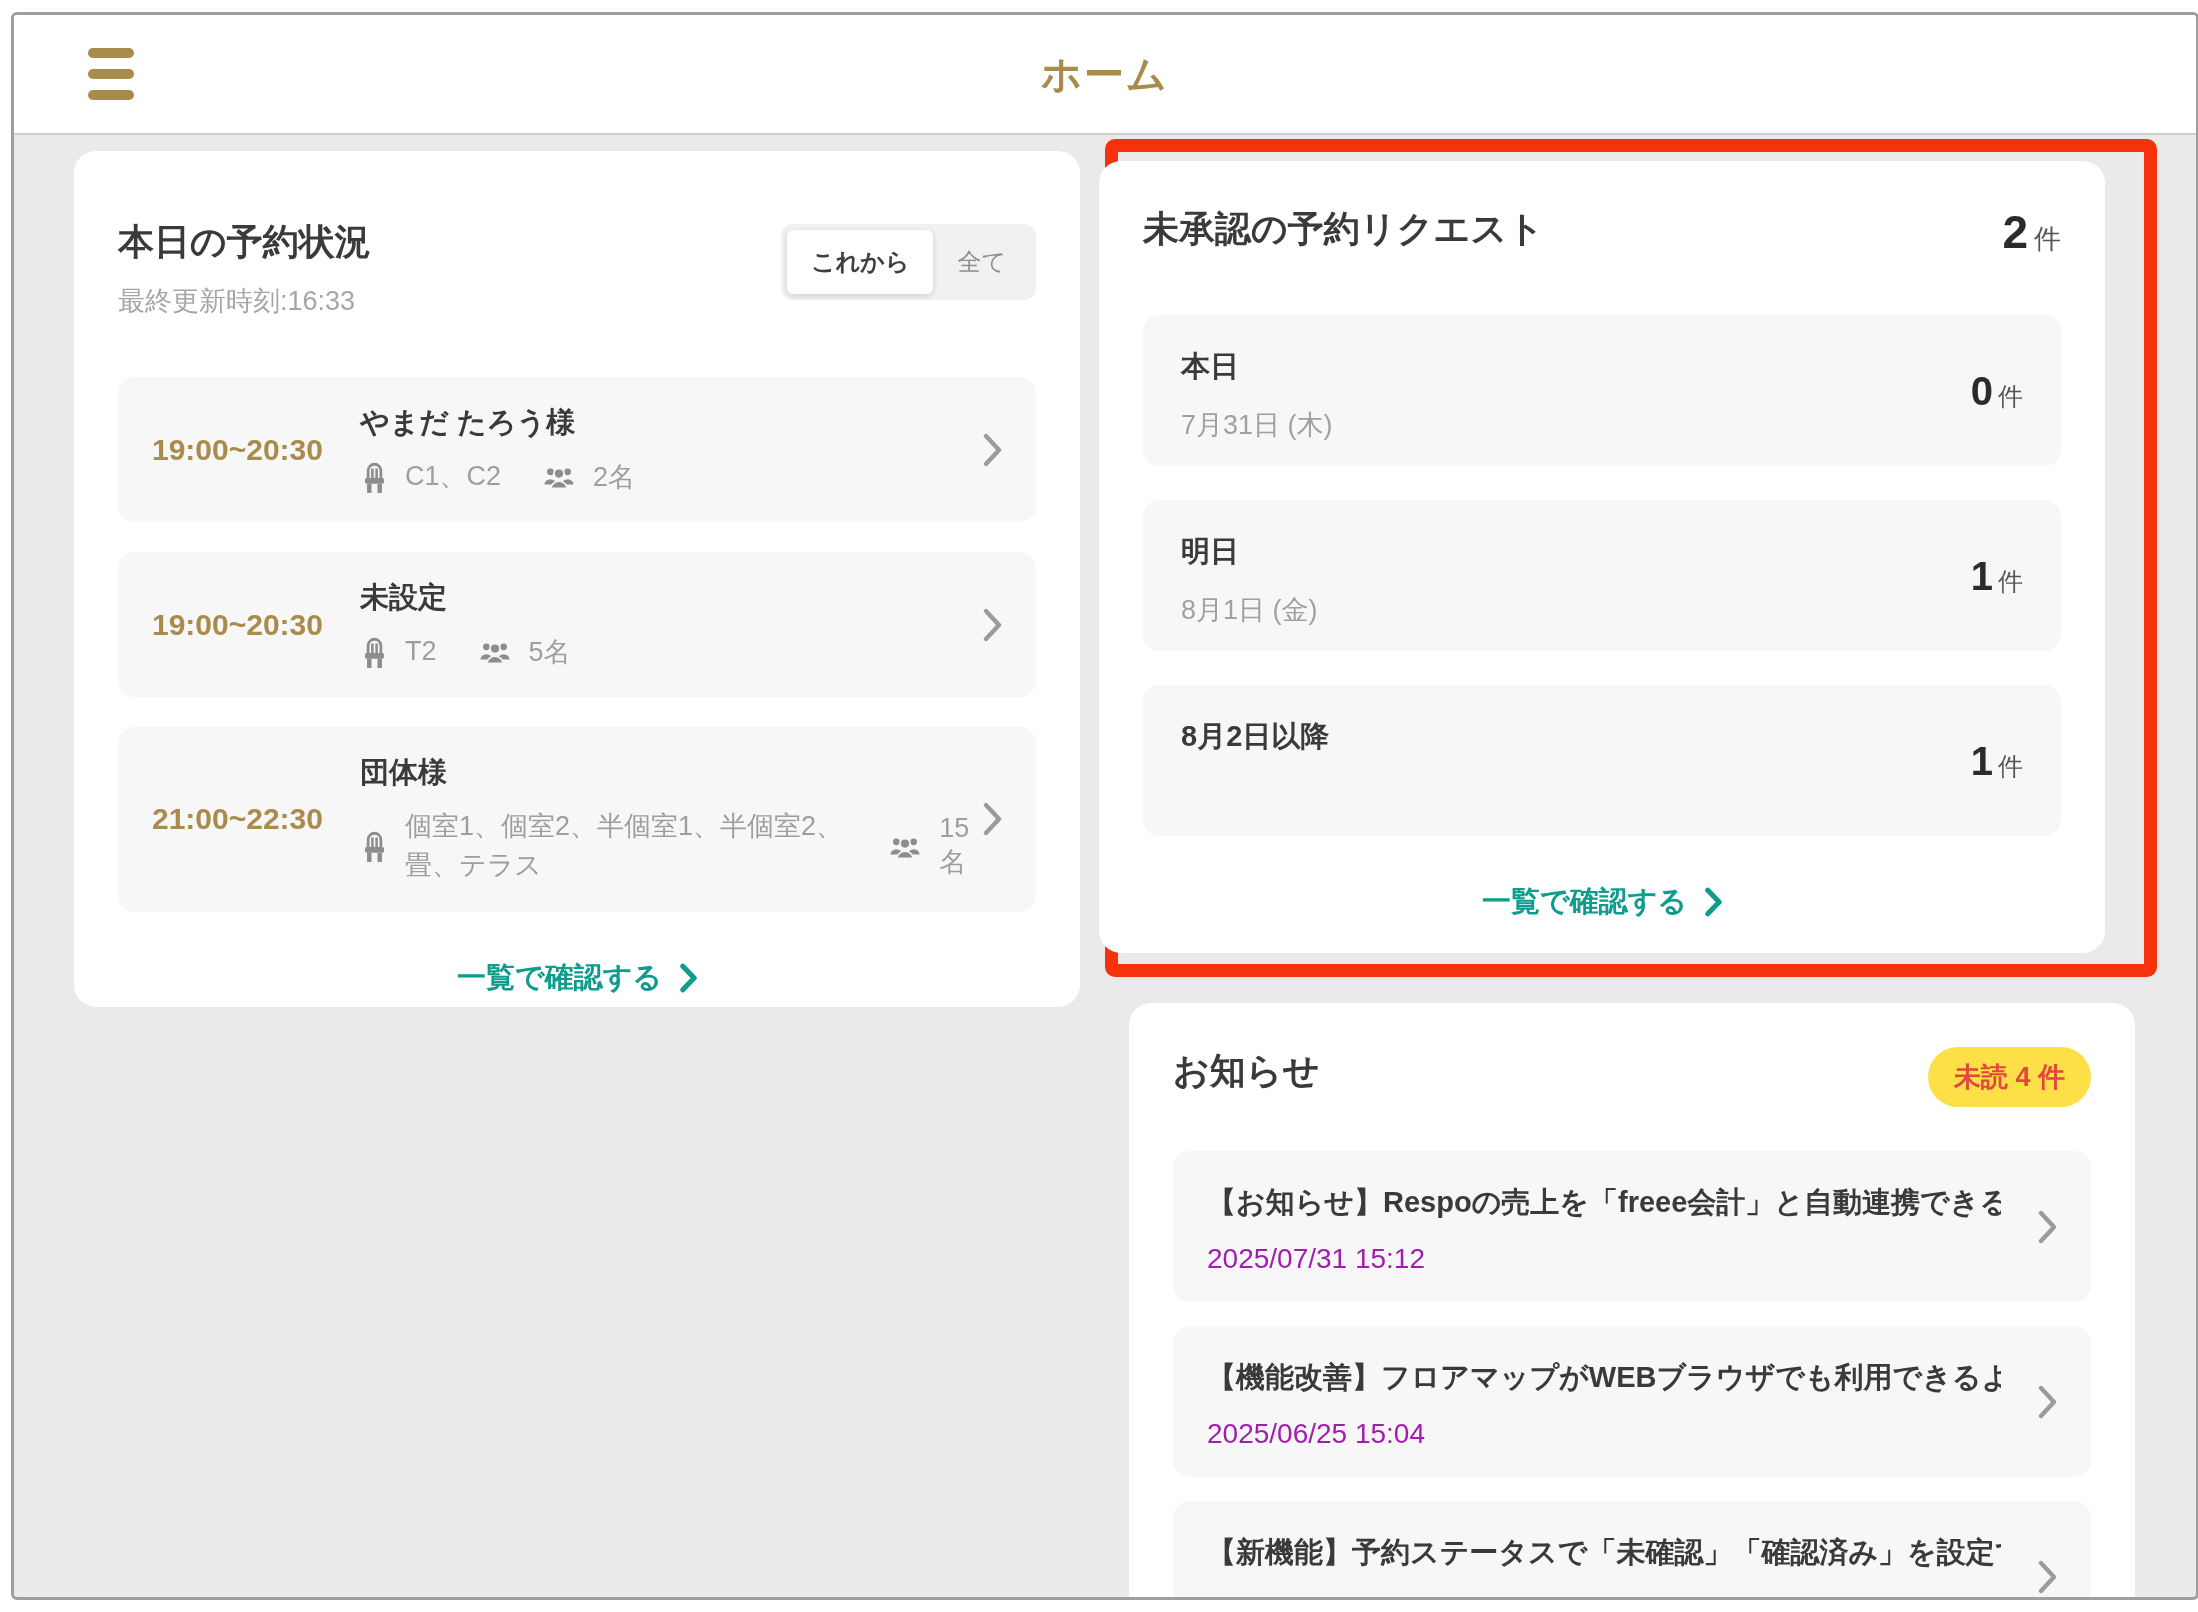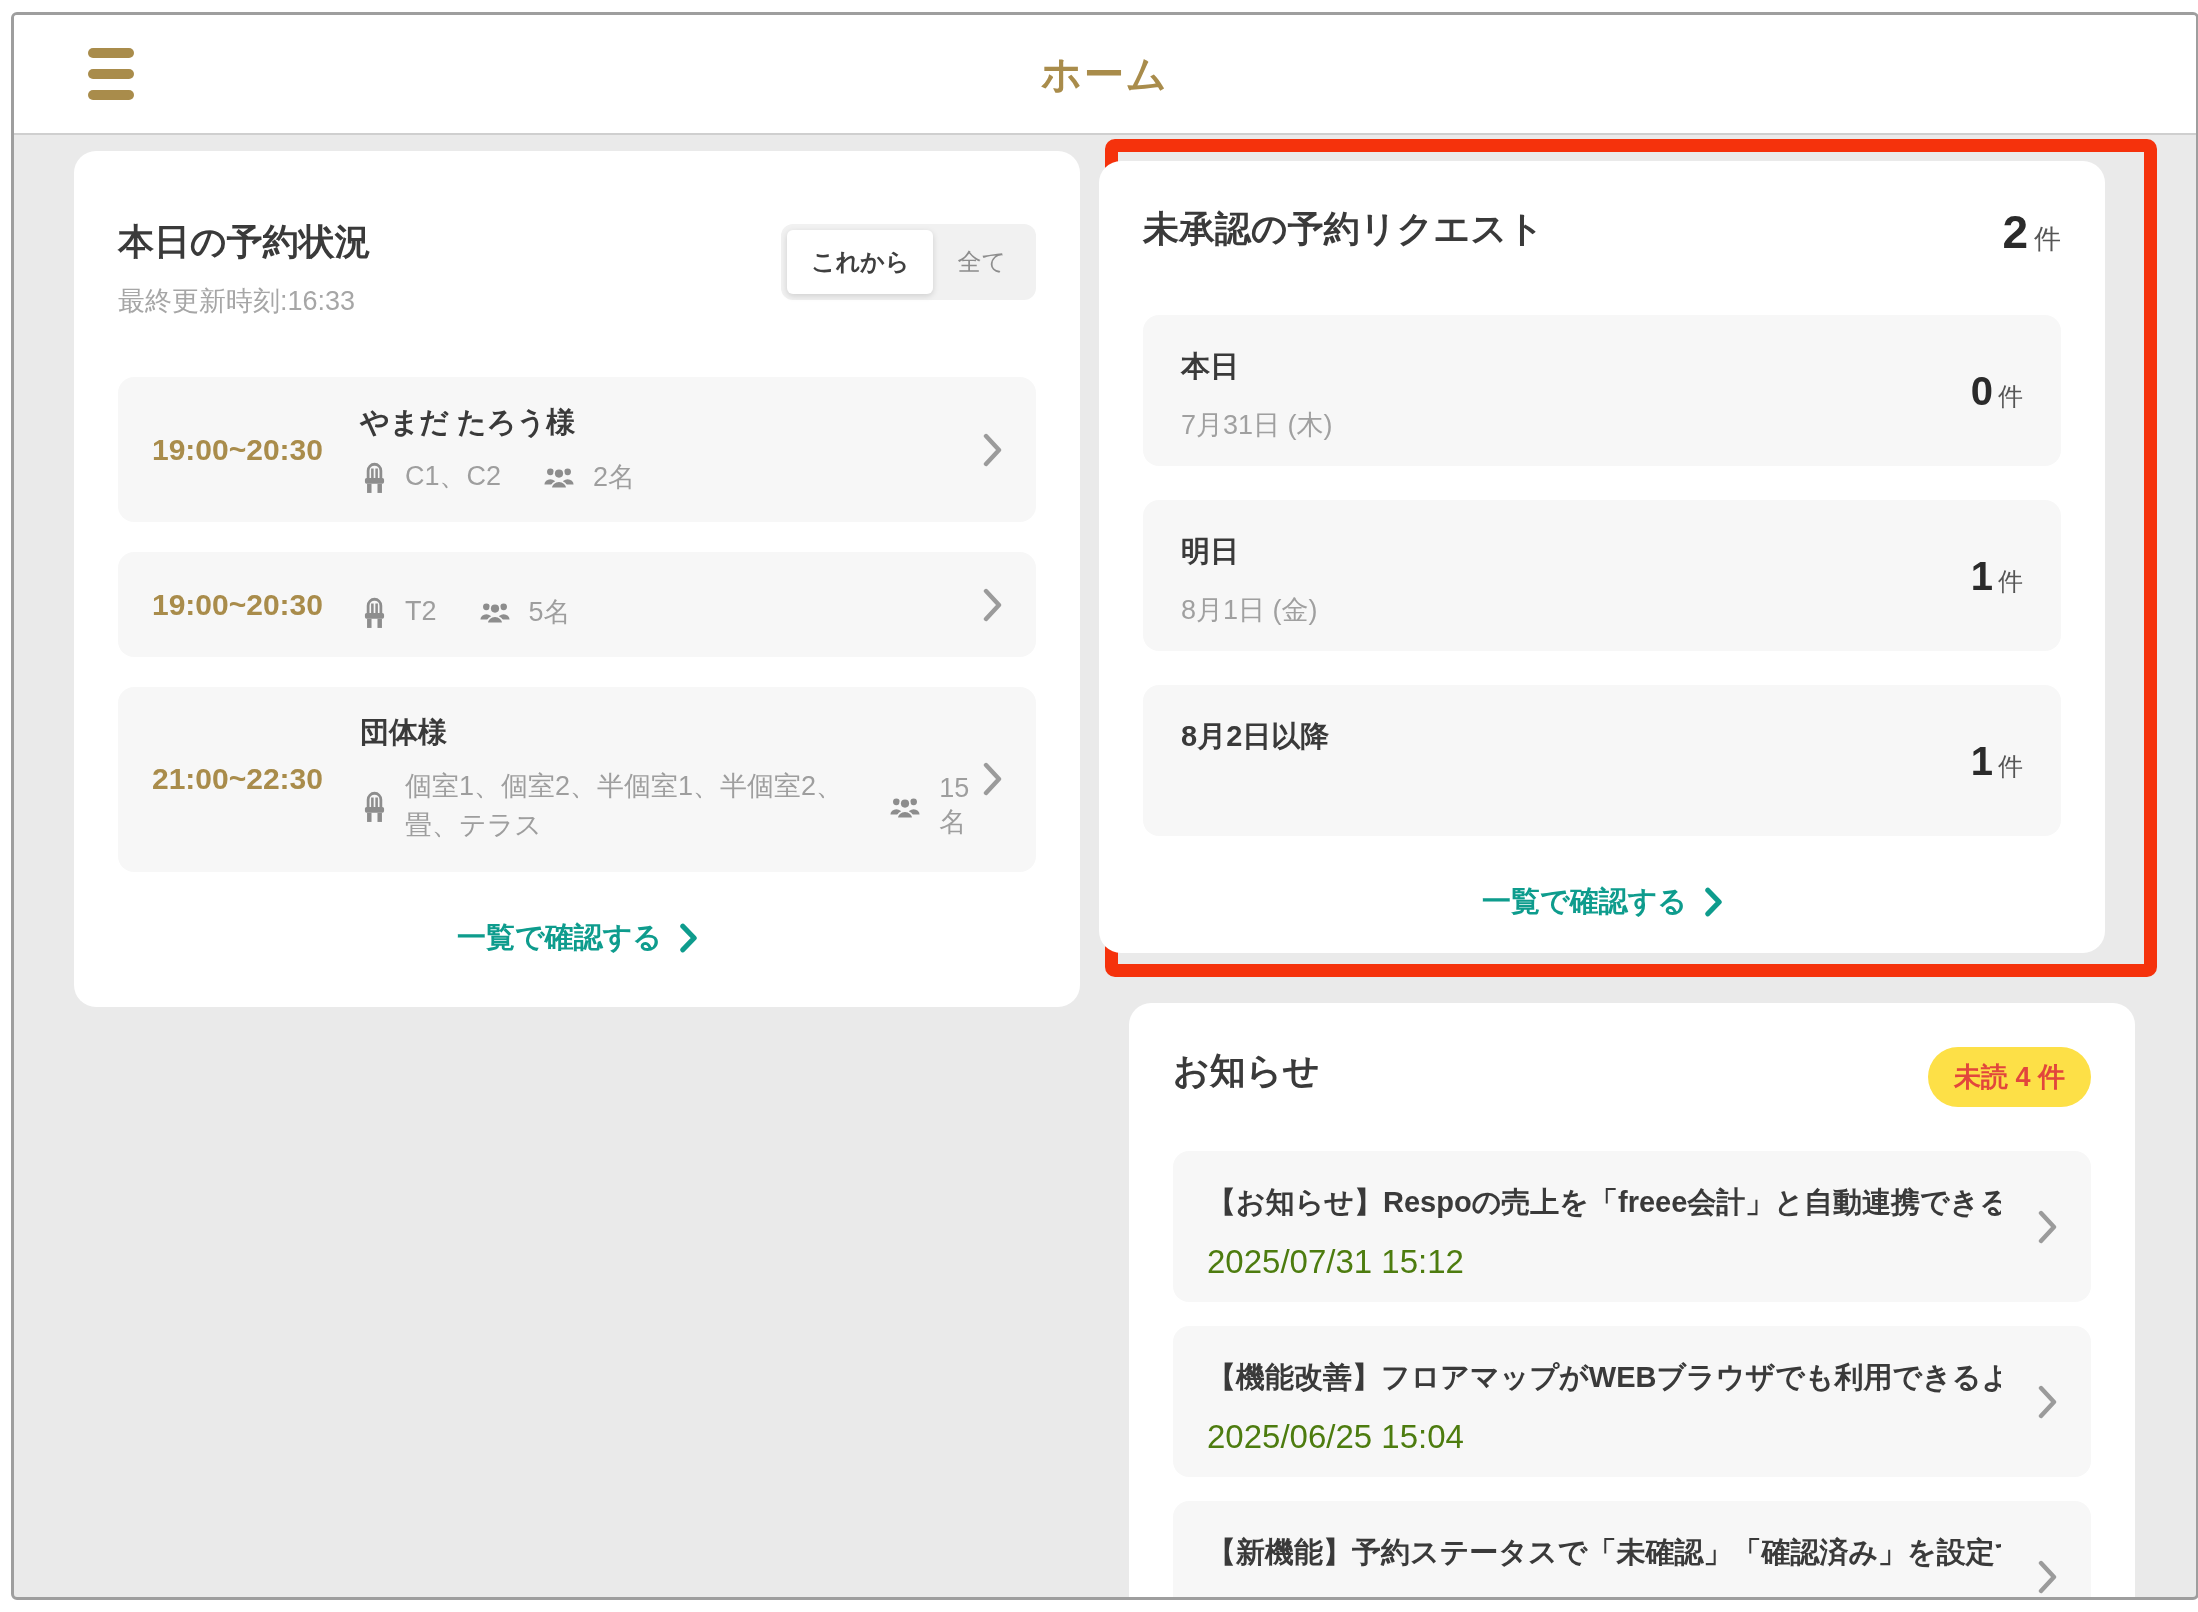--- a/index.html
+++ b/index.html
@@ -89,21 +89,21 @@
     background:#fde047;color:#E2463C;font-size:27px;font-weight:bold;
     border-radius:999px;padding:12px 26px;white-space:nowrap;
   }
   .news-list{margin-top:44px;display:flex;flex-direction:column;gap:24px;}
   .news-item{
     position:relative;background:var(--rowbg);border-radius:16px;height:151px;padding:32px 90px 32px 34px;cursor:pointer;
   }
   .news-title{
     font-size:29px;font-weight:bold;color:var(--text);white-space:nowrap;overflow:hidden;
   }
-  .news-date{margin-top:20px;font-size:33px;color:#4d7c0f;}
+  .news-date{margin-top:20px;font-size:28px;color:#a21caf;}
   .news-chev{position:absolute;right:34px;top:50%;transform:translateY(-50%);}
   svg{display:block;}
 </style>
 </head>
 <body>
 
 <svg width="0" height="0" style="position:absolute">
   <defs>
     <g id="ic-chair">
       <path d="M7 17 V10 a6 6 0 0 1 12 0 v7" fill="none" stroke="#8D8D8D" stroke-width="2.6"></path>
@@ -179,20 +179,21 @@
           <span class="chev">
               <svg width="19" height="34" viewBox="0 0 19 34">
                 <use href="#ic-chevron"></use>
               </svg>
             </span>
         </div>
 
         <div class="res-row">
           <div class="res-time">19:00~20:30</div>
           <div class="res-mid">
+            <div class="res-name">未設定</div>
             <div class="res-detail">
               <span>
                   <svg width="29" height="34" viewBox="0 0 26 32">
                     <use href="#ic-chair"></use>
                   </svg>
                 </span>
               <span class="res-seats">T2</span>
               <span class="gap-l">
                   <svg width="36" height="27" viewBox="0 0 32 25">
                     <use href="#ic-people"></use>

